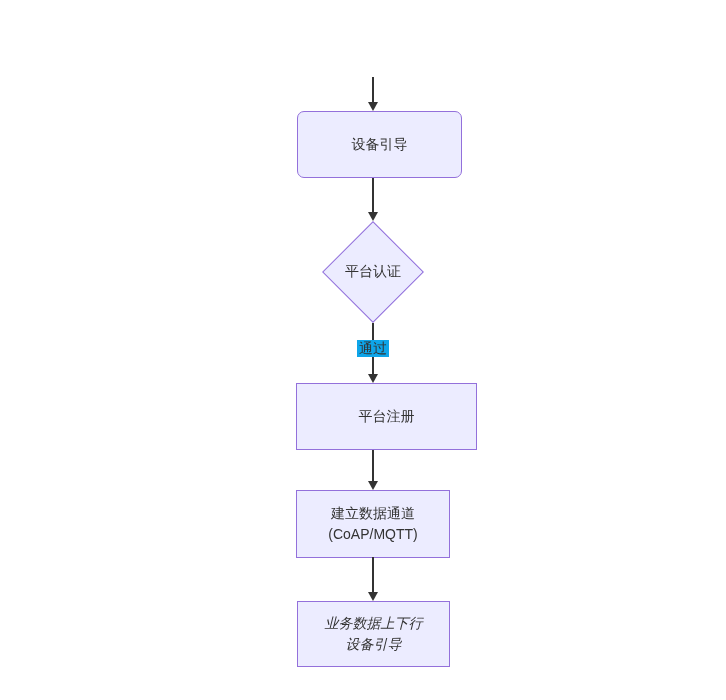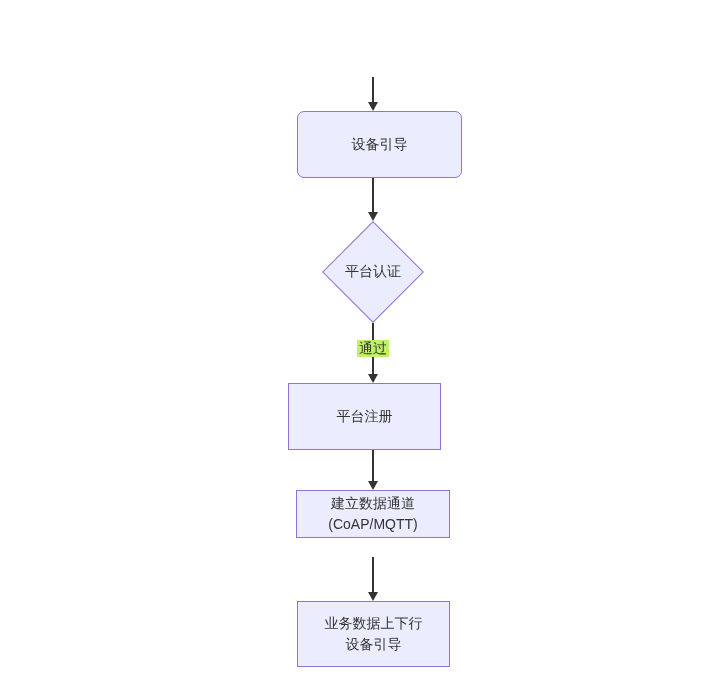--- a/index.html
+++ b/index.html
@@ -68,21 +68,21 @@
     position: absolute;
     width: 0;
     height: 0;
     border-left: 5px solid transparent;
     border-right: 5px solid transparent;
     border-top: 9px solid #333333;
   }
   .elabel {
     position: absolute;
     transform: translateX(-50%);
-    background: #bef264;
+    background: #0ea5e9;
     color: #333333;
     font-size: 14px;
     line-height: 17px;
     padding: 0 2px;
     white-space: nowrap;
   }
 </style>
 </head>
 <body>
 
@@ -101,33 +101,33 @@
 
   <div class="diamond-wrap" style="left:322px; top:221px;">
     <div class="diamond-shape"></div>
     <div class="diamond-label">平台认证</div>
   </div>
 
   <div class="eline" style="left:372.25px; top:323px; height:52px;"></div>
   <div class="ehead" style="left:368px; top:374px;"></div>
   <div class="elabel" style="left:373px; top:340px;">通过</div>
 
-  <div class="node" style="left:288px; top:383px; width:153px; height:67px;align-items:center;">
+  <div class="node" style="left:296px; top:383px; width:181px; height:67px;align-items:center;">
     <div class="nline">平台注册</div>
   </div>
 
   <div class="eline" style="left:372.25px; top:450px; height:32px;"></div>
   <div class="ehead" style="left:368px; top:481px;"></div>
 
-  <div class="node" style="left:296px; top:490px; width:154px; height:48px;">
+  <div class="node" style="left:296px; top:490px; width:154px; height:68px;">
     <div class="nline">建立数据通道</div>
     <div class="nline">(CoAP/MQTT)</div>
   </div>
 
   <div class="eline" style="left:372.25px; top:557px; height:36px;"></div>
   <div class="ehead" style="left:368px; top:592px;"></div>
 
-  <div class="node" style="left:297px; top:601px; width:153px; height:66px;">
+  <div class="node" style="left:297px; top:601px; width:153px; height:66px;font-style:italic;">
     <div class="nline">业务数据上下行</div>
     <div class="nline">设备引导</div>
   </div>
 
 </div>
 
 </body></html>

